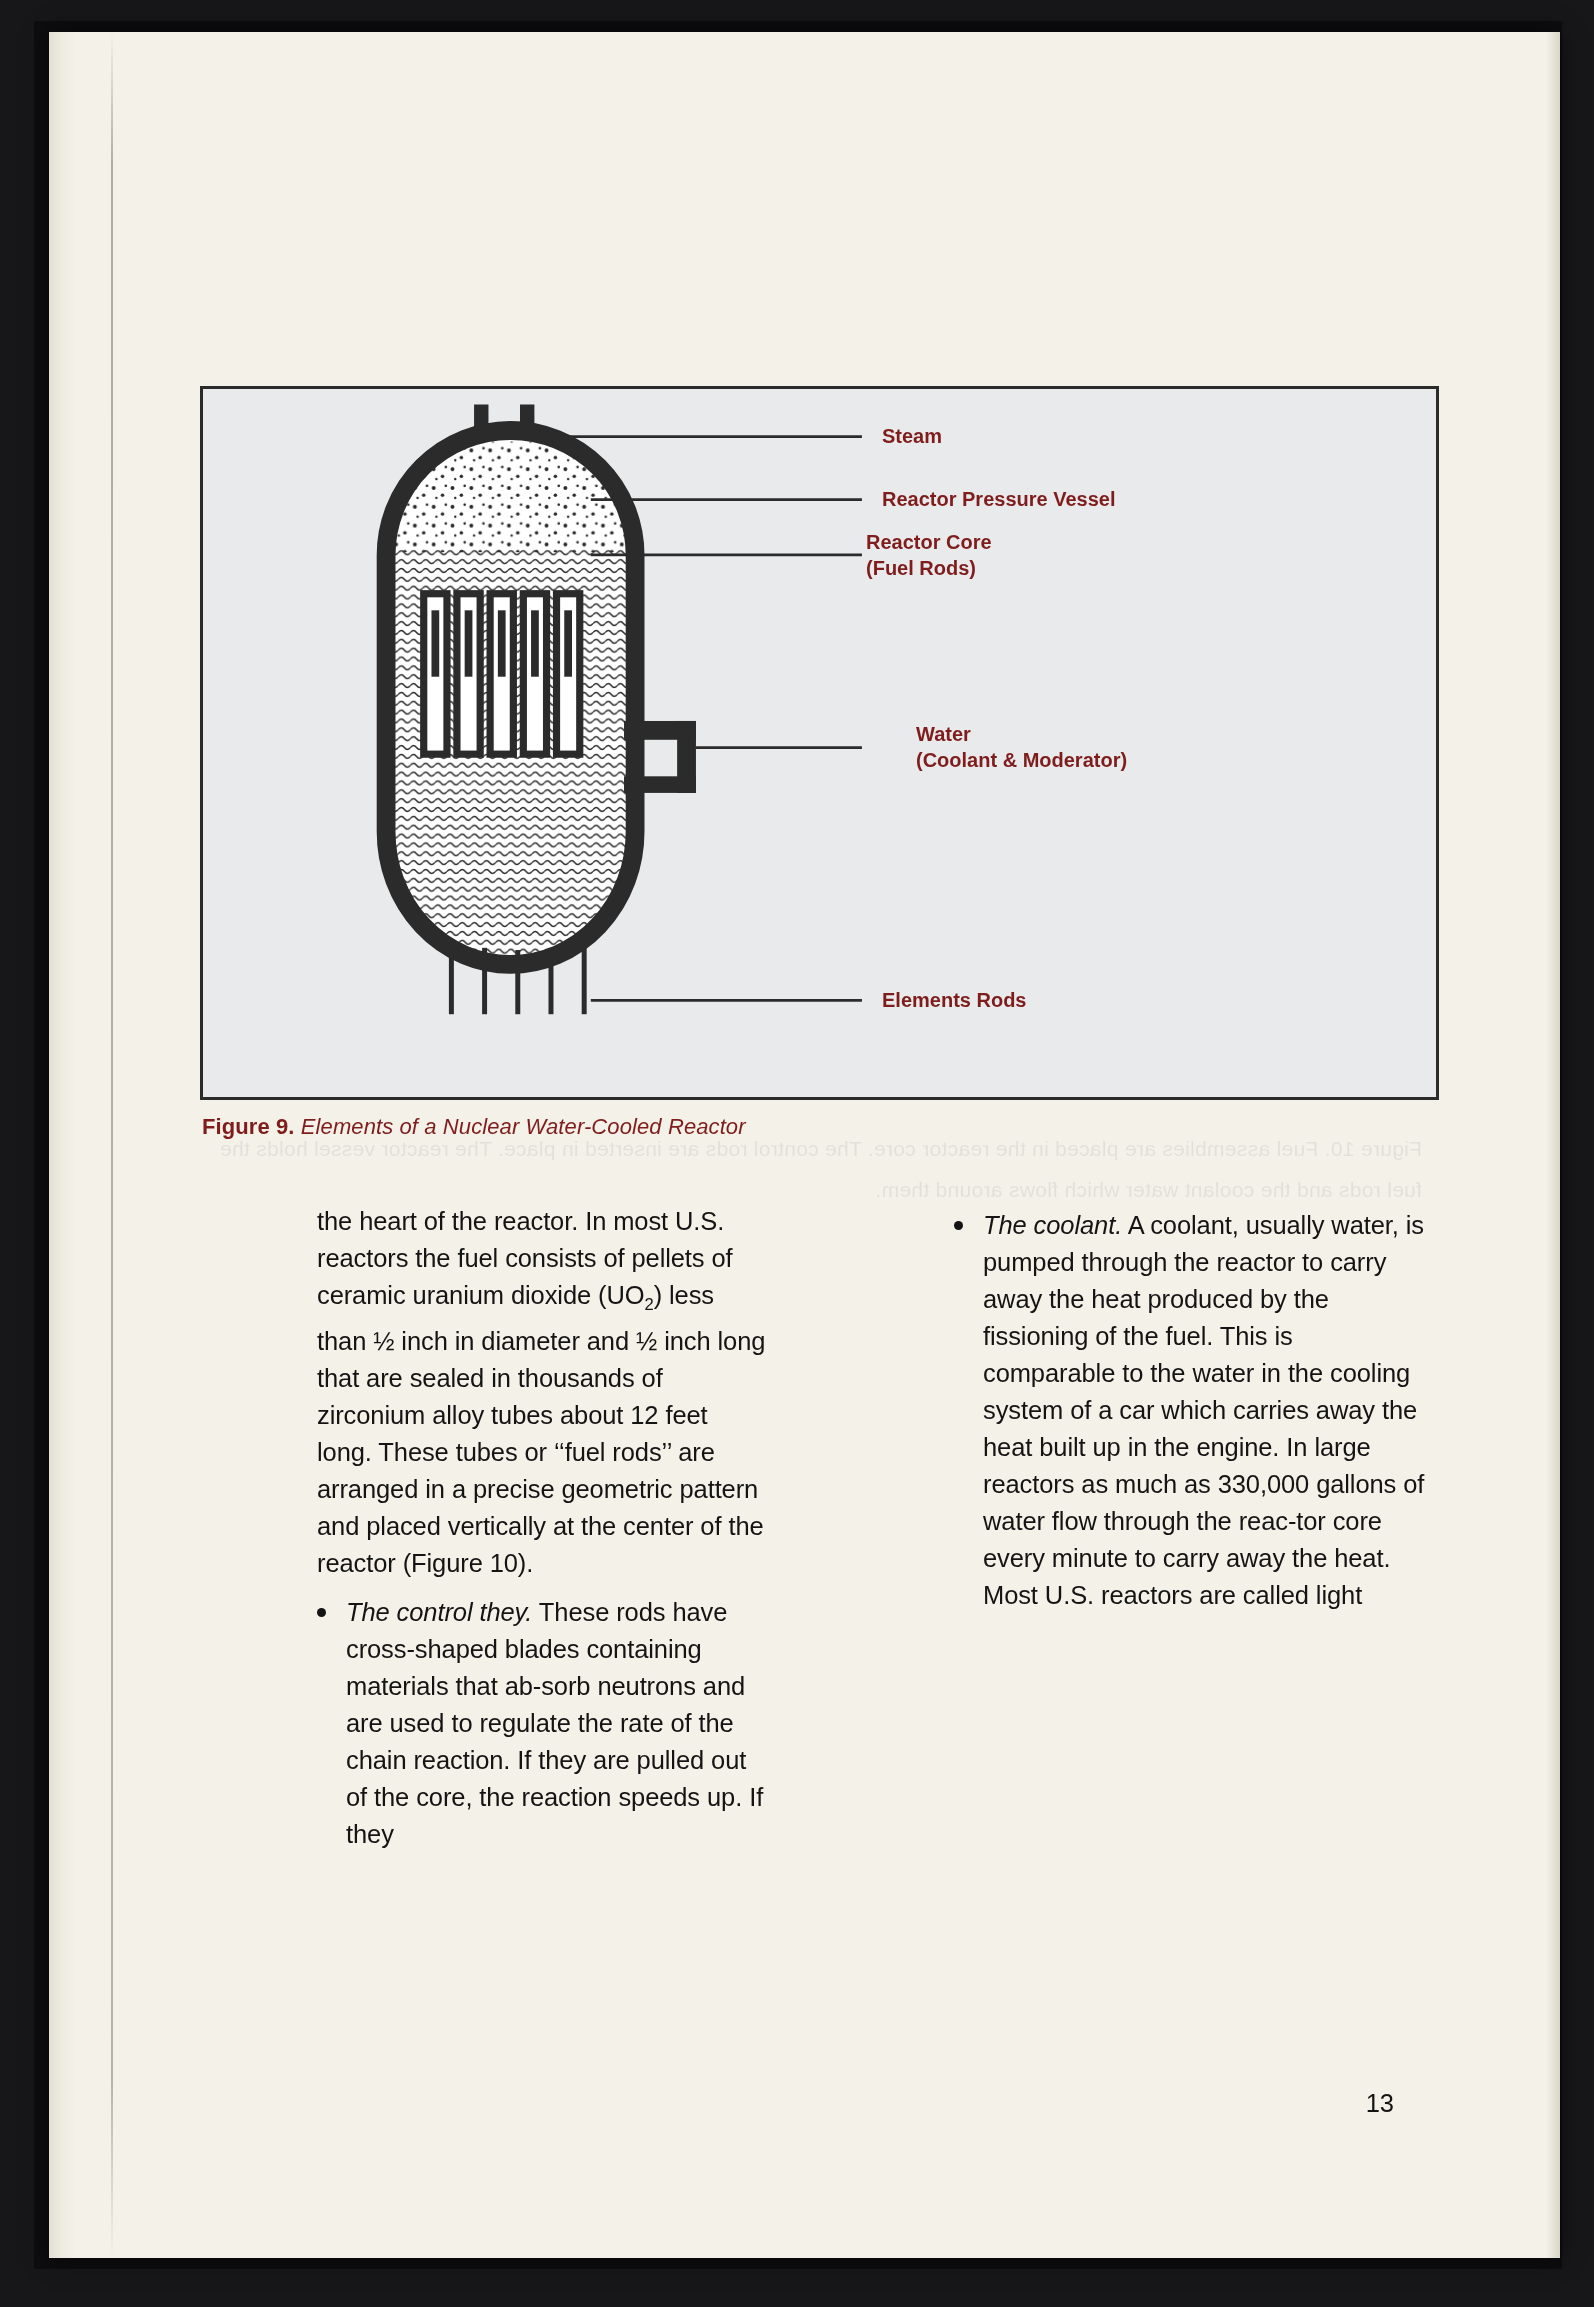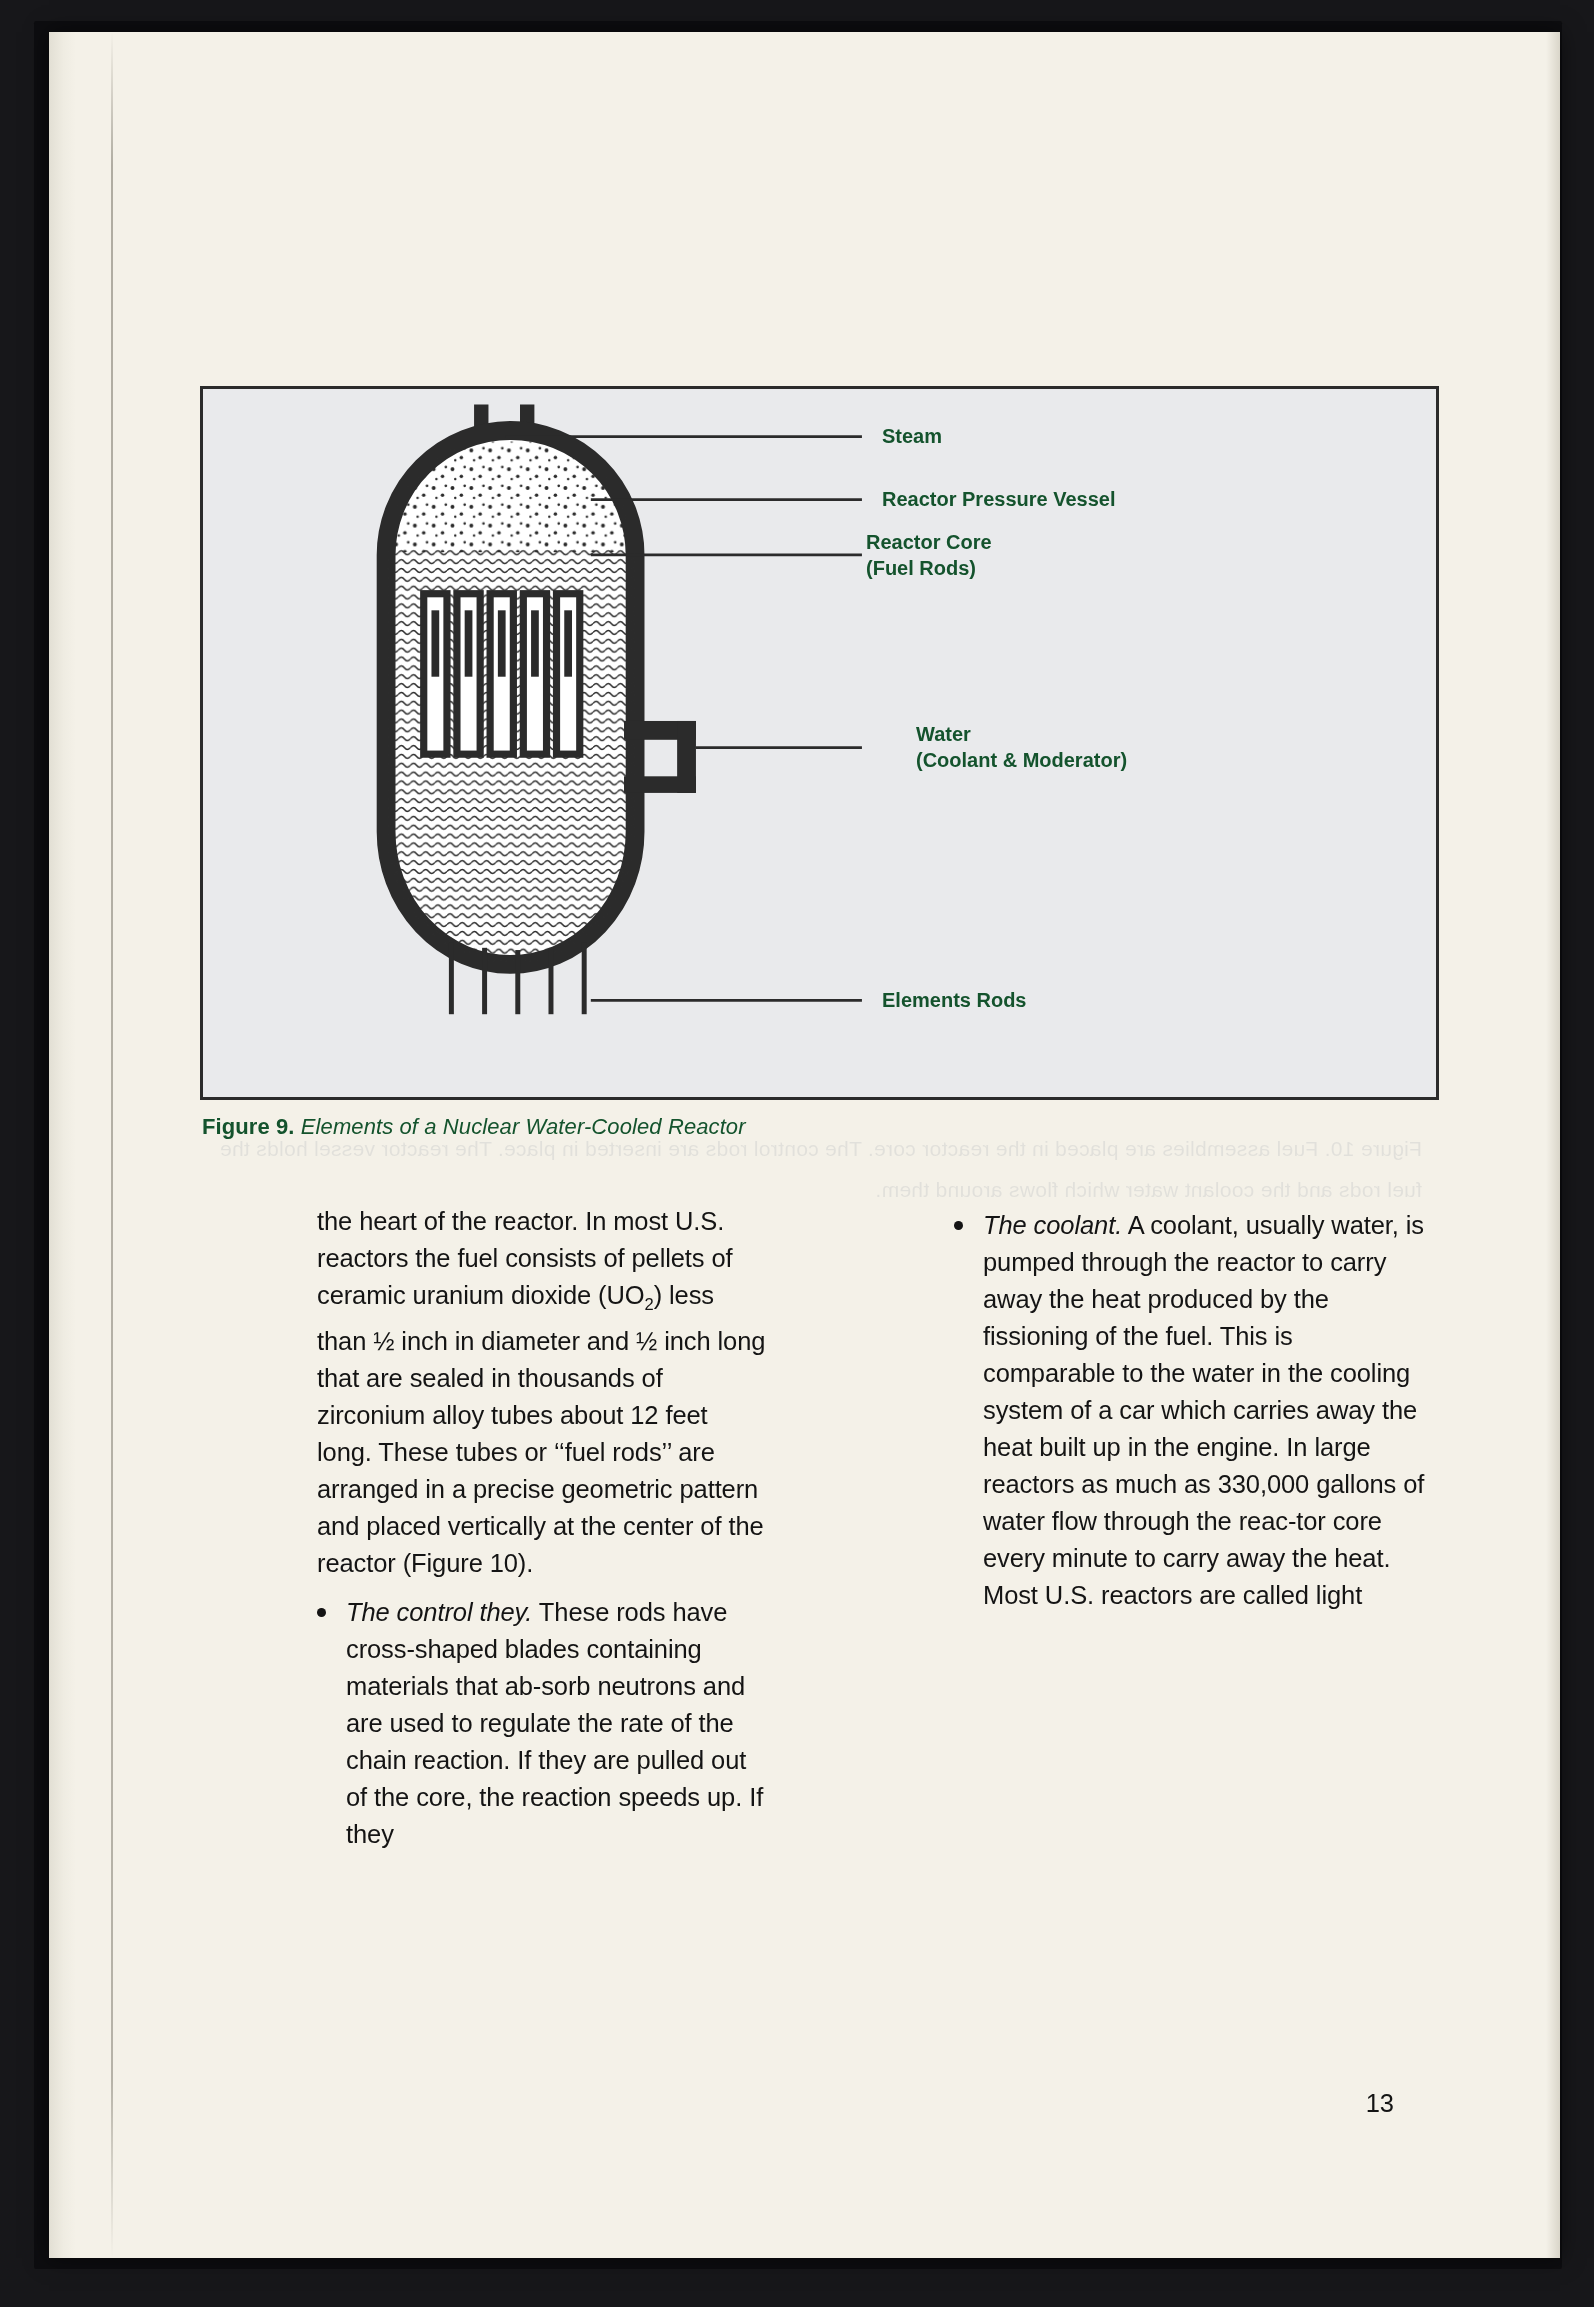--- a/index.html
+++ b/index.html
@@ -69,31 +69,31 @@
     left: 151px; top: 354px;
     width: 1239px; height: 714px;
     border: 3.9px solid #2b2b2b;
     background: #e9eaec;
     box-sizing: border-box;
   }
   .figure-caption {
     position: absolute;
     left: 153px; top: 1082px;
     font-size: 22px;
-    color: #14532d;
+    color: #7f1d1d;
     letter-spacing: 0.1px;
   }
   .figure-caption b { font-weight: bold; }
   .figure-caption i { font-style: italic; }
 
   .callout-label {
     position: absolute;
     font-weight: bold;
     font-size: 20px;
-    color: #14532d;
+    color: #7f1d1d;
     line-height: 25.5px;
     white-space: pre-line;
   }
 
   
   .col {
     position: absolute;
     font-size: 25.5px;
     line-height: 37px;
     color: #141414;

